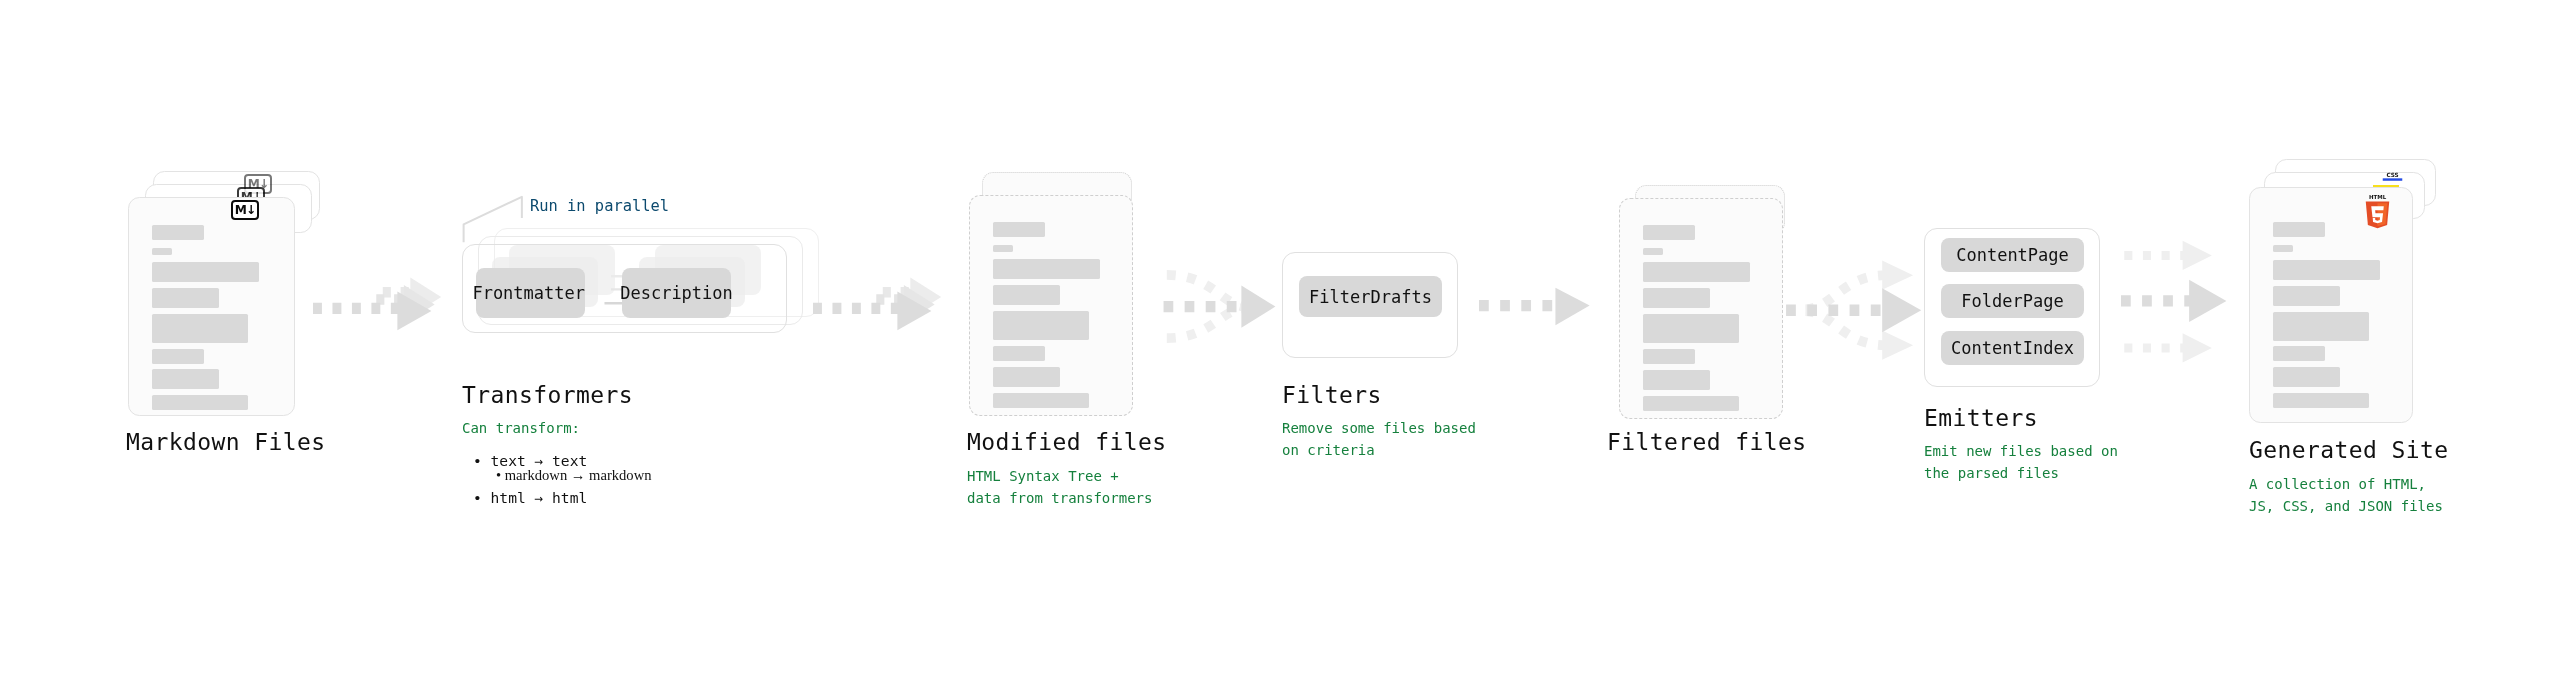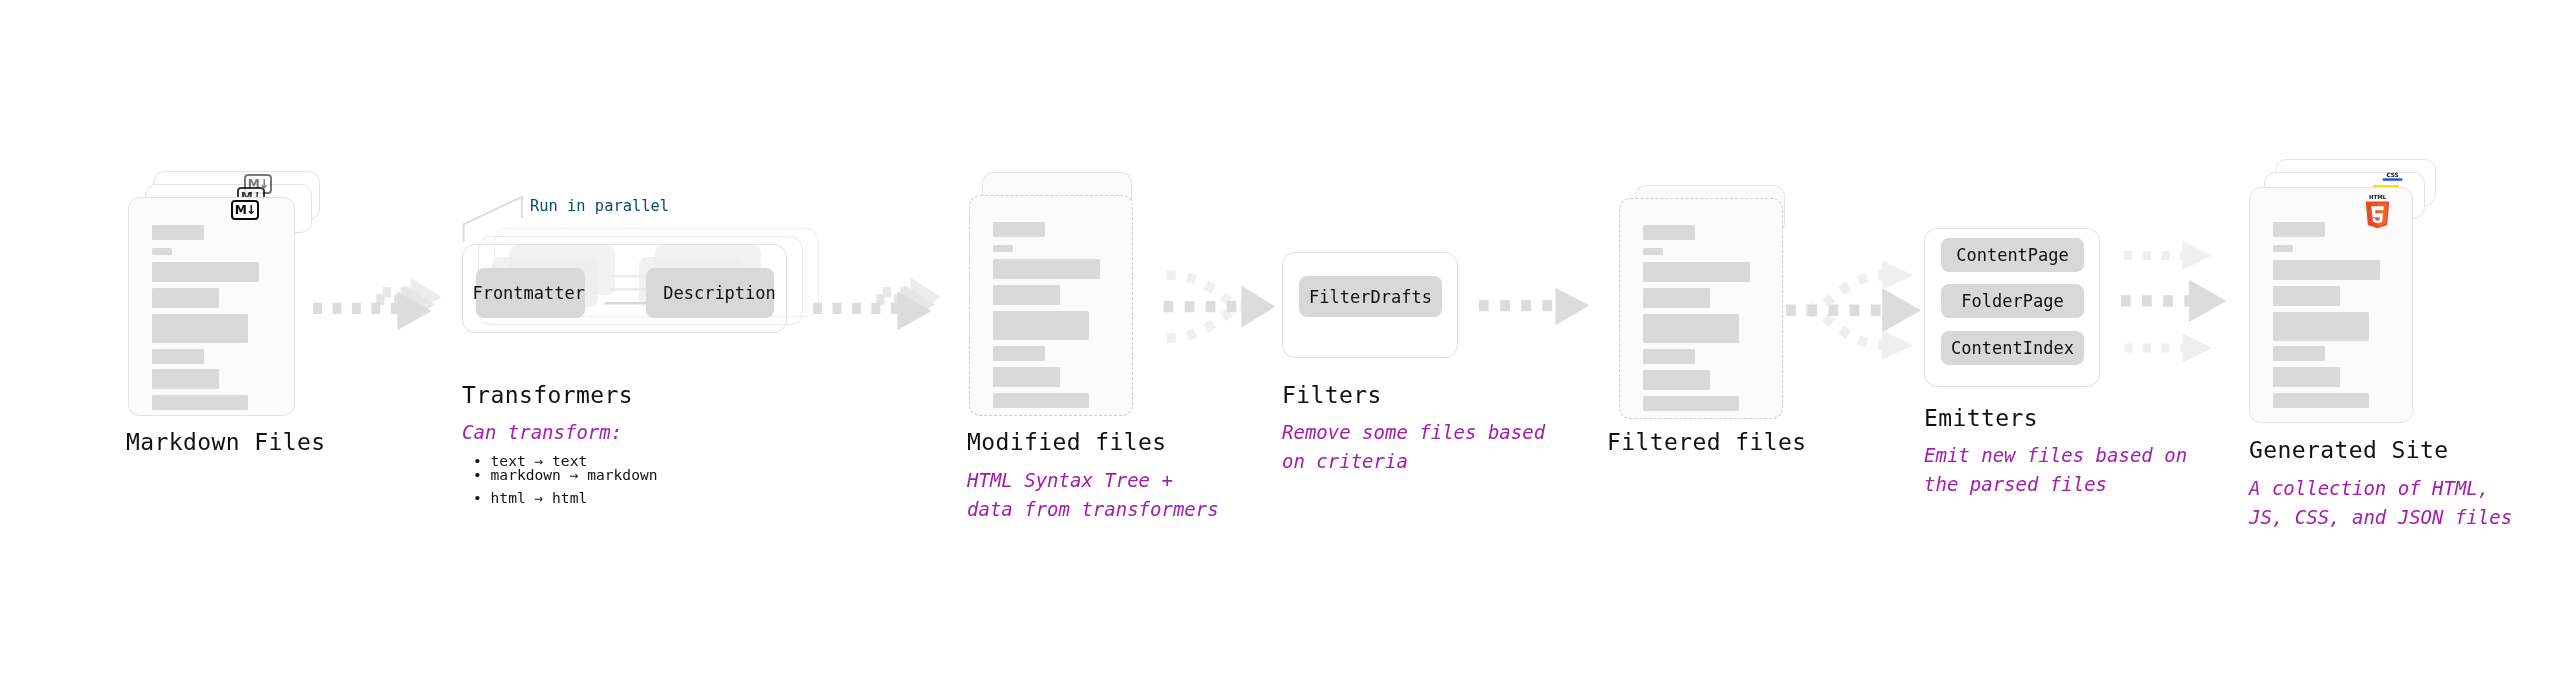--- a/index.html
+++ b/index.html
@@ -28,21 +28,21 @@
 
   
   .group{position:absolute;border:1.6px solid #e0e0e0;border-radius:13px;background:rgba(255,255,255,0.0);box-sizing:border-box;}
   .chip{position:absolute;background:#d8d8d8;border-radius:8.1px;display:flex;align-items:center;justify-content:center;
         color:#111;font-size:17px;letter-spacing:0px;white-space:nowrap;}
   .chip.light{background:#ececec;}
   .chip.lighter{background:#f2f2f2;}
 
   
   .title{position:absolute;font-size:23px;color:#111;white-space:nowrap;letter-spacing:0.4px;}
-  .sub{position:absolute;font-size:19px;color:#a21caf;line-height:1.55;white-space:pre;font-style:italic;}
+  .sub{position:absolute;font-size:14px;color:#15803d;line-height:1.55;white-space:pre;}
   .note{position:absolute;font-size:15.4px;color:#0c4a6e;white-space:nowrap;}
 
   .bullets{position:absolute;font-size:14.6px;color:#111;line-height:1.55;white-space:pre;}
 
   svg{position:absolute;overflow:visible;}
   .arrowsvg{position:absolute;}
 </style>
 </head>
 <body>
 
@@ -116,28 +116,28 @@
         <path d="M0 20 L46 20" stroke="#e6e6e6"></path>
           <polygon points="44,15 54,20 44,25" fill="#e6e6e6"></polygon>
         <path d="M-8 37 L48 37" stroke="#d7d7d7"></path>
           <polygon points="46,32 58,37 46,42" fill="#d7d7d7"></polygon>
       </g>
     </svg>
 
     <div class="chip" style="left:476px;top:268px;width:109px;height:50px;justify-content:flex-end;">
       <span>Frontmatter</span>
     </div>
-    <div class="chip" style="left:646px;top:268px;width:109px;height:50px;padding-left:19px;">
+    <div class="chip" style="left:622px;top:268px;width:109px;height:50px;">
       <span>Description</span>
     </div>
 
     <div class="title" style="left:462px;top:382px;">Transformers</div>
     <div class="sub" style="left:462px;top:418px;">Can transform:</div>
     <div class="bullets" style="left:473px;top:450px;">• text → text</div>
-    <div class="bullets" style="left:473px;top:464px;">• markdown → markdown</div>
+    <div class="bullets" style="left:496px;top:464px;font-family:Liberation Serif, serif;">• markdown → markdown</div>
     <div class="bullets" style="left:473px;top:487px;">• html → html</div>
   </div>
 
   <svg class="arrowsvg" style="left:813px;top:276px;" width="146" height="73" viewBox="0 0 180 90">
     <g stroke="#e8e8e8" stroke-width="13" stroke-dasharray="10 12" fill="none">
       <line x1="86" y1="20" x2="128" y2="20"></line>
     </g>
     <polygon points="120,2 158,26 120,50" fill="#ececec"></polygon>
     <g stroke="#e4e4e4" stroke-width="13" stroke-dasharray="10 12" fill="none">
       <line x1="78" y1="29" x2="120" y2="29"></line>

